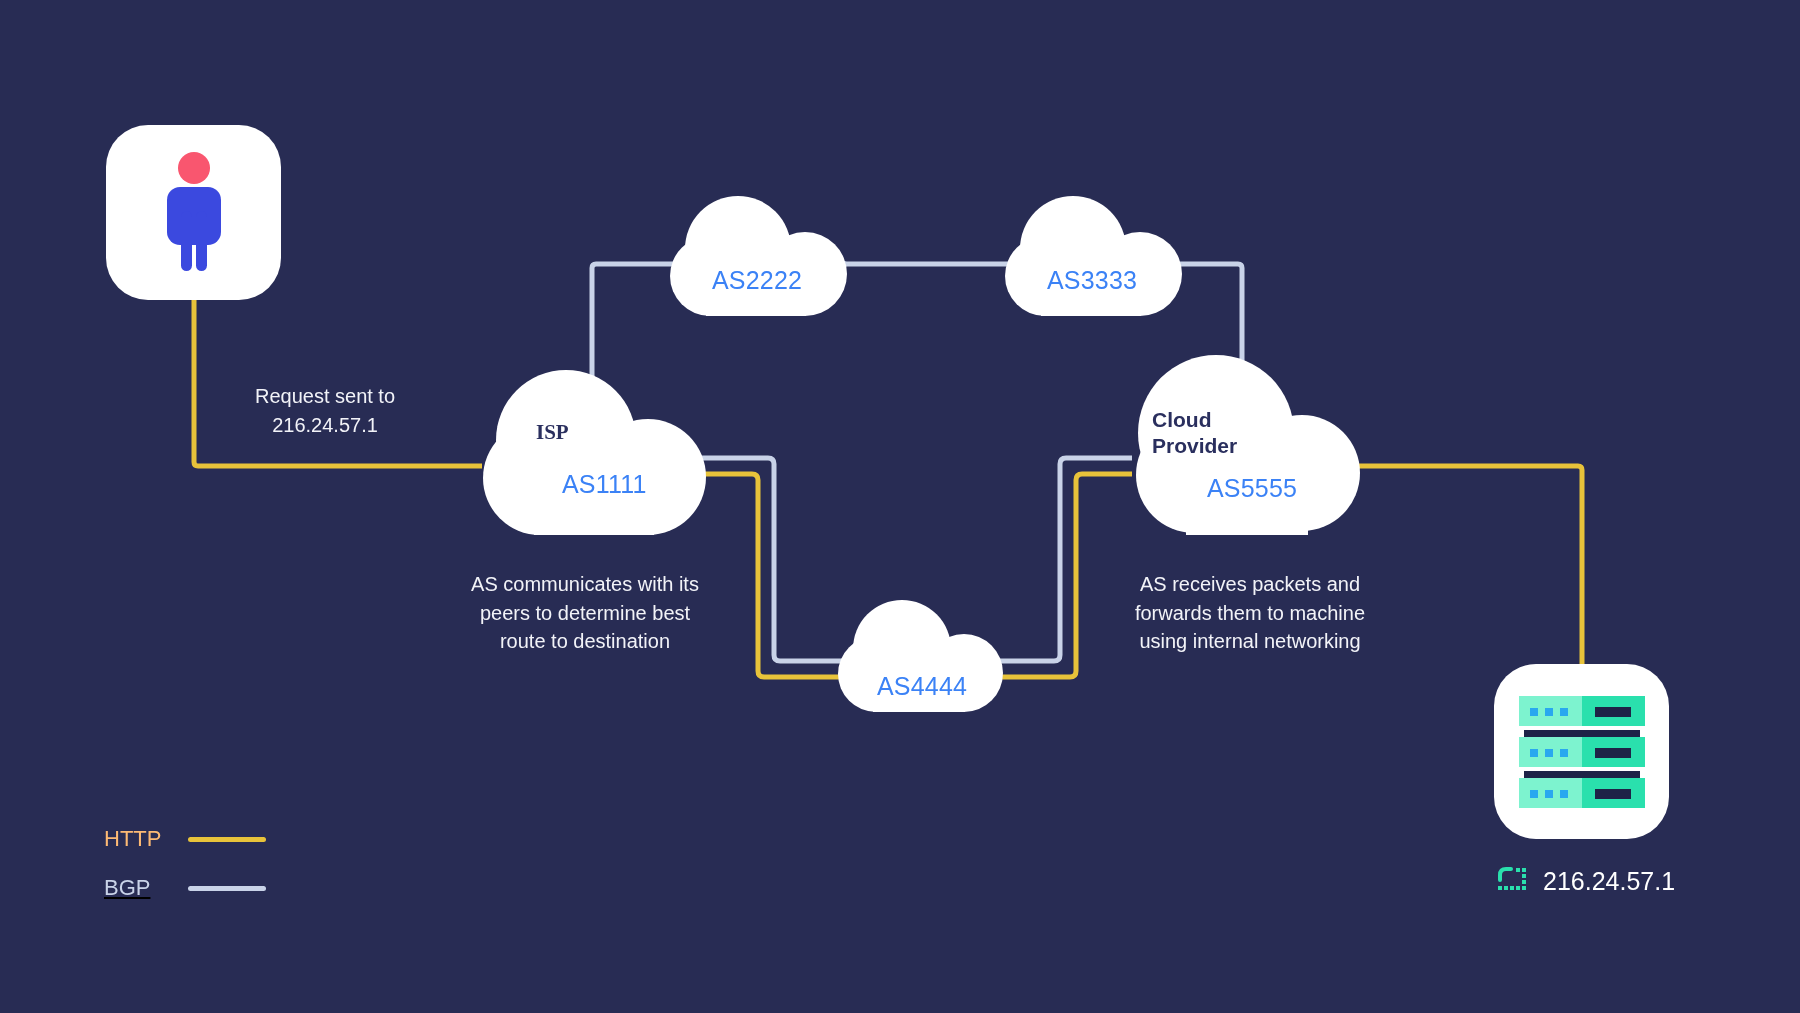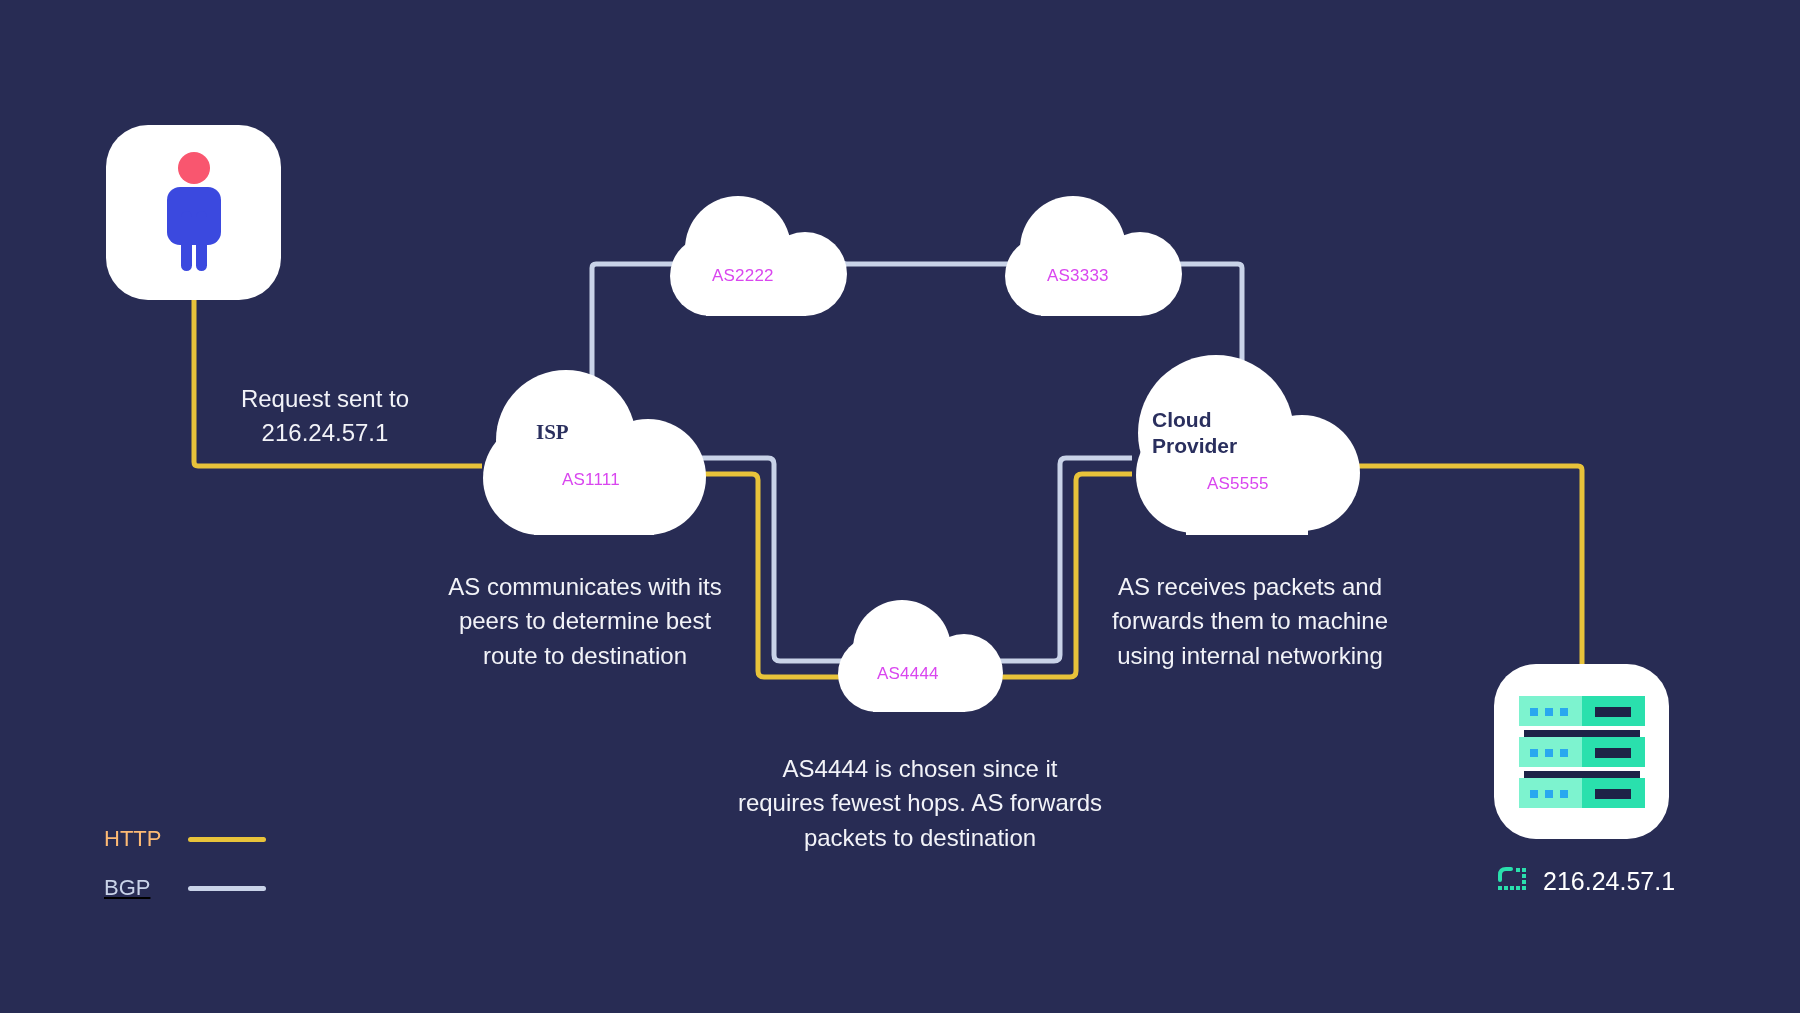--- a/index.html
+++ b/index.html
@@ -31,37 +31,37 @@
     border-radius: 42px;
     display: flex;
     align-items: center;
     justify-content: center;
   }
   .cloud {
     position: absolute;
   }
   .cloud-label {
     position: absolute;
-    color: #d946ef;
-    font-size: 17px;
+    color: #3b82f6;
+    font-size: 25px;
     letter-spacing: 0.2px;
     white-space: nowrap;
   }
   .cloud-name {
     position: absolute;
     color: #2a2f5e;
     font-size: 21px;
     font-weight: bold;
     line-height: 1.22;
     white-space: pre-line;
   }
   .caption {
     position: absolute;
     color: #f2f3f8;
-    font-size: 24px;
+    font-size: 20px;
     line-height: 1.43;
     text-align: center;
   }
   .legend-row {
     position: absolute;
     display: flex;
     align-items: center;
   }
   .legend-label {
     font-size: 22px;
@@ -194,21 +194,21 @@
 
   <div class="cloud" style="left:830px; top:600px;">
     <svg width="175" height="112" viewBox="0 0 175 112">
       <g fill="#ffffff">
         <circle cx="72" cy="49" r="49"></circle>
         <circle cx="134" cy="73" r="39"></circle>
         <circle cx="46" cy="74" r="38"></circle>
         <rect x="43" y="64" width="92" height="48"></rect>
       </g>
     </svg>
-    <div class="cloud-label" style="left:47px; top:64px;text-align:center;">AS4444</div>
+    <div class="cloud-label" style="left:47px; top:72px;text-align:center;">AS4444</div>
   </div>
 
   <div class="cloud" style="left:1124px; top:355px;">
     <svg width="236" height="180" viewBox="0 0 236 180">
       <g fill="#ffffff">
         <circle cx="92" cy="78" r="78"></circle>
         <circle cx="178" cy="118" r="58"></circle>
         <circle cx="70" cy="120" r="58"></circle>
         <rect x="62" y="108" width="122" height="72"></rect>
       </g>
@@ -218,23 +218,20 @@
     <div class="cloud-label" style="left:83px; top:119px;">AS5555</div>
   </div>
 
   <div class="caption" style="left:200px; top:382px; width:250px; white-space:pre-line;">Request sent to
 216.24.57.1</div>
 
   <div class="caption" style="left:440px; top:570px; width:290px; white-space:pre-line;">AS communicates with its
 peers to determine best
 route to destination</div>
 
-  <div class="caption" style="left:735px; top:752px; width:370px; white-space:pre-line;">AS4444 is chosen since it
-requires fewest hops. AS forwards
-packets to destination</div>
 
   <div class="caption" style="left:1100px; top:570px; width:300px; white-space:pre-line;">AS receives packets and
 forwards them to machine
 using internal networking</div>
 
   <div class="legend-row" style="left:104px; top:826px;">
     <span class="legend-label" style="color:#fdba74;">HTTP</span>
     <span class="legend-swatch" style="background:#e8c33a;"></span>
   </div>
 

